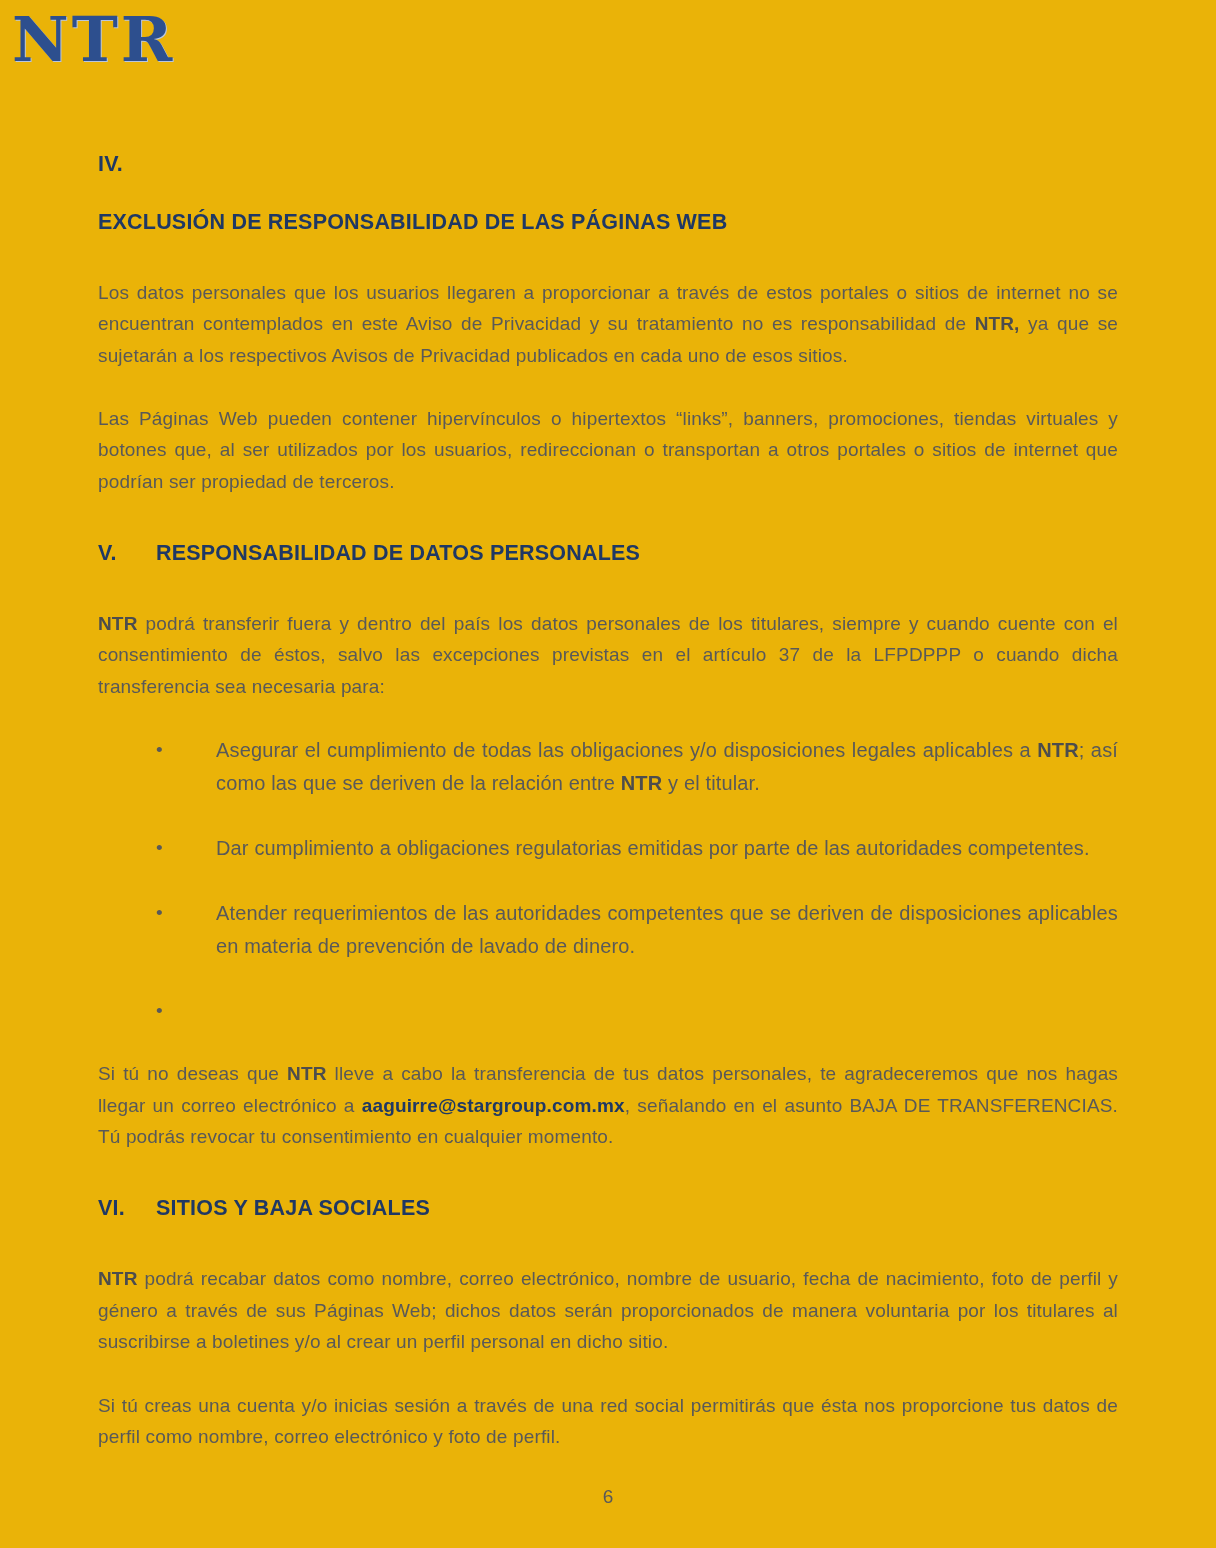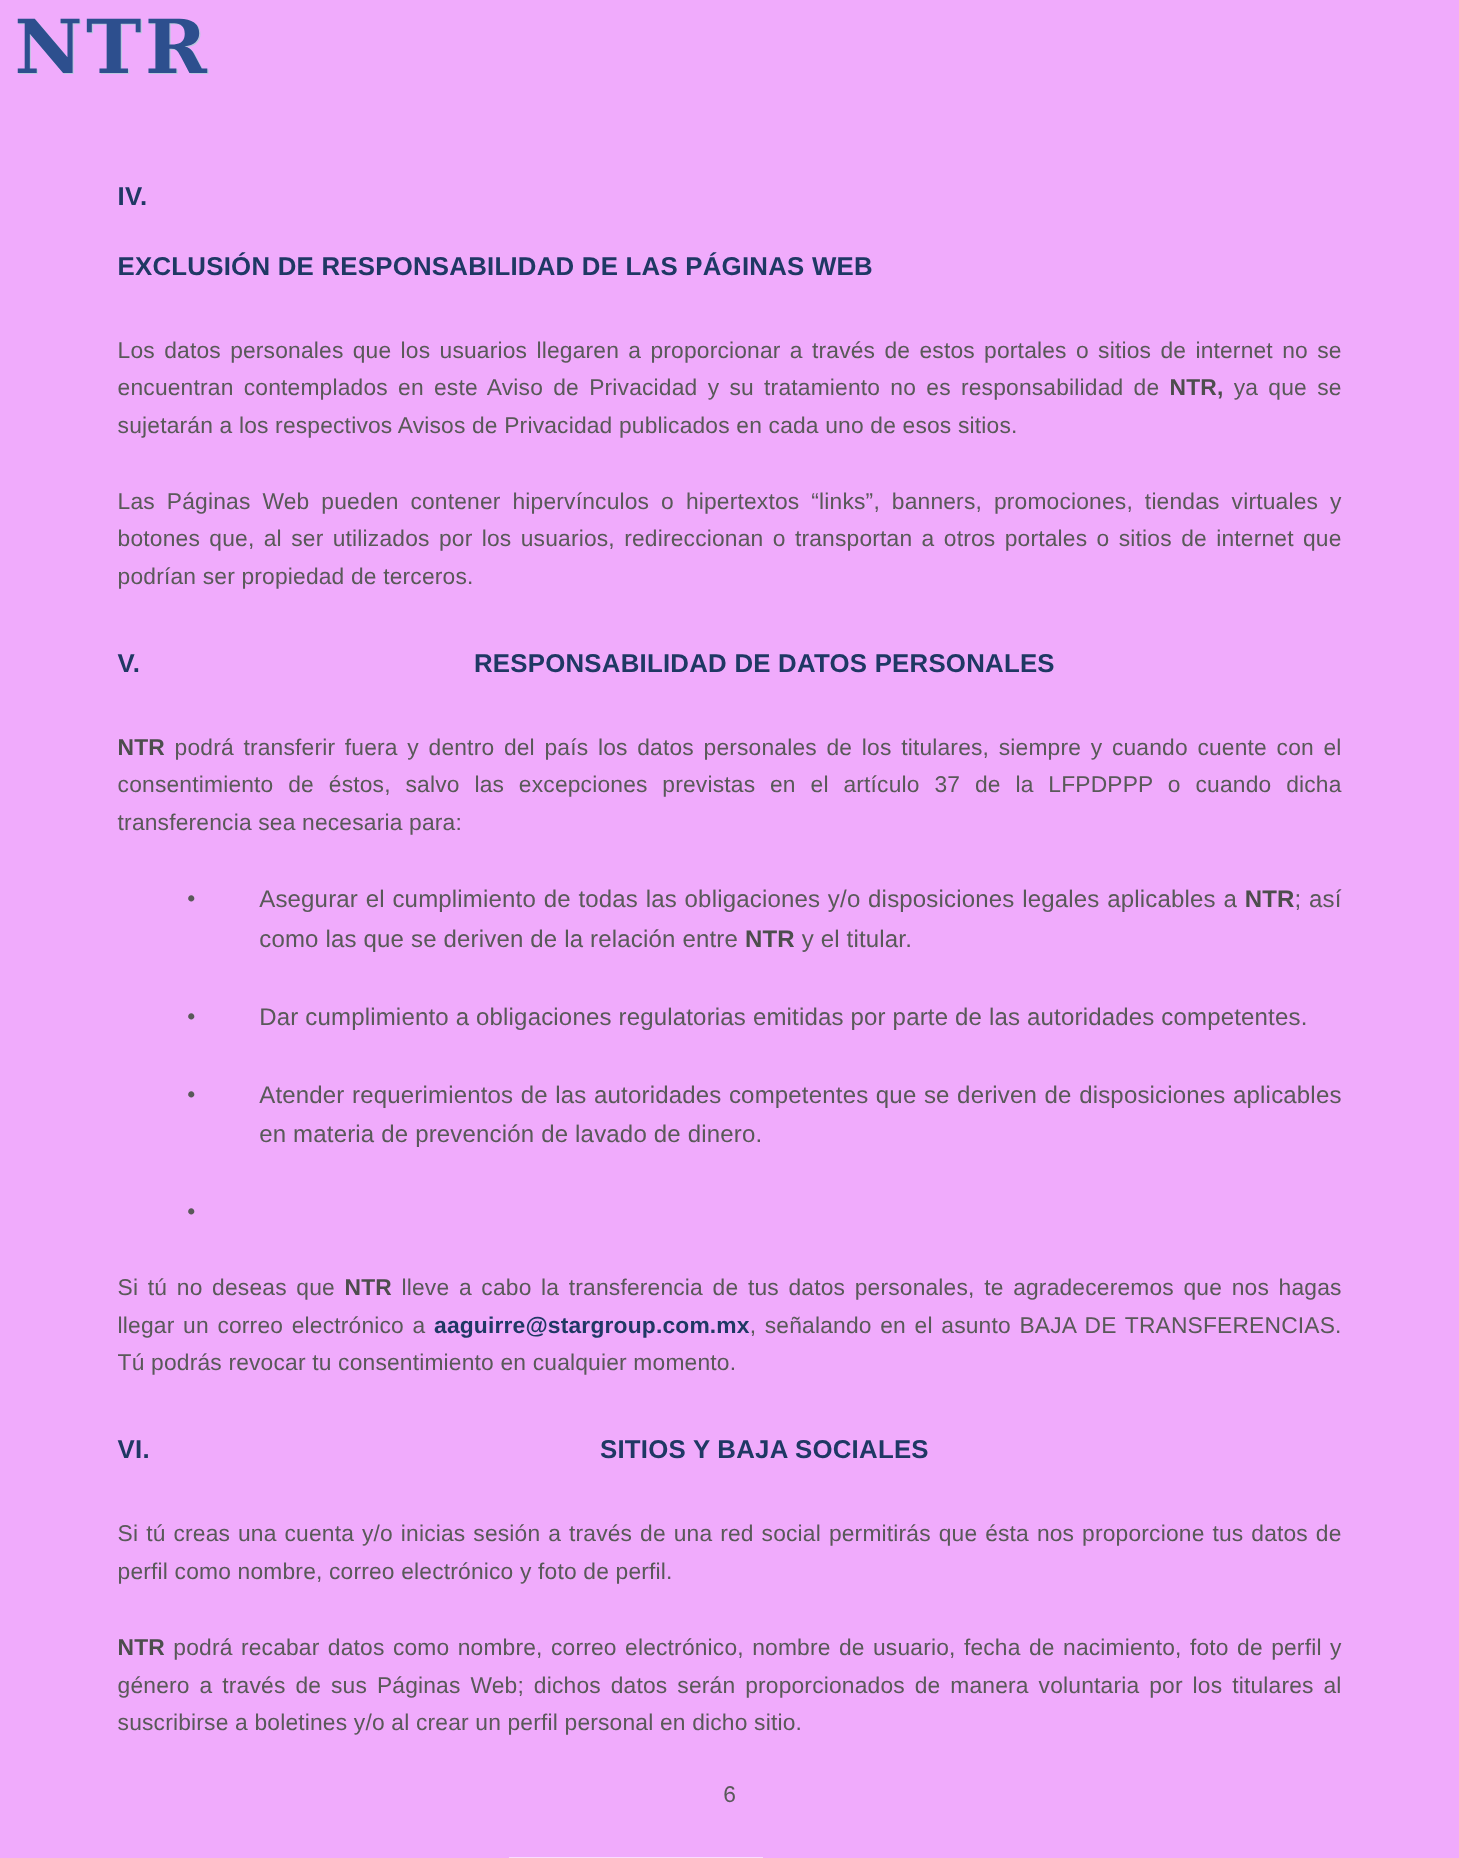--- a/index.html
+++ b/index.html
@@ -4,21 +4,21 @@
 <style>
   * { margin: 0; padding: 0; box-sizing: border-box; }
   html, body { background: #ffffff; }
   body { font-family: "Liberation Sans", sans-serif; }
 
   .page {
     position: relative;
     width: 1216px;
     height: 1548px;
     margin: 0 auto;
-    background: #f0abfc;
+    background: #eab308;
     padding: 0 98px;
     overflow: hidden;
   }
 
   .logo {
     position: absolute;
     top: 6px;
     left: 12px;
     font-family: "DejaVu Serif", "Liberation Serif", serif;
     font-weight: bold;
@@ -35,21 +35,21 @@
     display: flex;
     align-items: baseline;
     color: #1f3864;
     font-weight: bold;
     font-size: 21.5px;
     letter-spacing: 0.2px;
     margin: 44px 0 42px 0;
   }
   .sec-heading.first { margin-top: 0; flex-direction: column; }
   .sec-num { width: 58px; flex: 0 0 58px; }
-  .sec-title { flex: 1; text-align: center; }
+  .sec-title { flex: 1; }
 
   .para {
     color: #595959;
     font-size: 19px;
     line-height: 1.65;
     text-align: justify;
     letter-spacing: 0.15px;
     margin-bottom: 32px;
   }
 
@@ -124,20 +124,20 @@
     <div class="bullet-item">
       <span class="bullet-dot">•</span>
     </div>
 
     <div class="para"><span>Si tú no deseas que </span><span class="b">NTR</span><span> lleve a cabo la transferencia de tus datos personales, te agradeceremos que nos hagas llegar un correo electrónico a </span><span class="b navy">aaguirre@stargroup.com.mx</span><span>, señalando en el asunto BAJA DE TRANSFERENCIAS. Tú podrás revocar tu consentimiento en cualquier momento.</span></div>
 
     <div class="sec-heading">
       <span class="sec-num">VI.</span>
       <span class="sec-title">SITIOS Y BAJA SOCIALES</span>
     </div>
+    <div class="para"><span class="b">NTR</span><span> podrá recabar datos como nombre, correo electrónico, nombre de usuario, fecha de nacimiento, foto de perfil y género a través de sus Páginas Web; dichos datos serán proporcionados de manera voluntaria por los titulares al suscribirse a boletines y/o al crear un perfil personal en dicho sitio.</span></div>
     <div class="para"><span>Si tú creas una cuenta y/o inicias sesión a través de una red social permitirás que ésta nos proporcione tus datos de perfil como nombre, correo electrónico y foto de perfil.</span></div>
-    <div class="para"><span class="b">NTR</span><span> podrá recabar datos como nombre, correo electrónico, nombre de usuario, fecha de nacimiento, foto de perfil y género a través de sus Páginas Web; dichos datos serán proporcionados de manera voluntaria por los titulares al suscribirse a boletines y/o al crear un perfil personal en dicho sitio.</span></div>
 
   </div>
 
   <div class="page-number">6</div>
 
 </div>
 
 </body></html>

